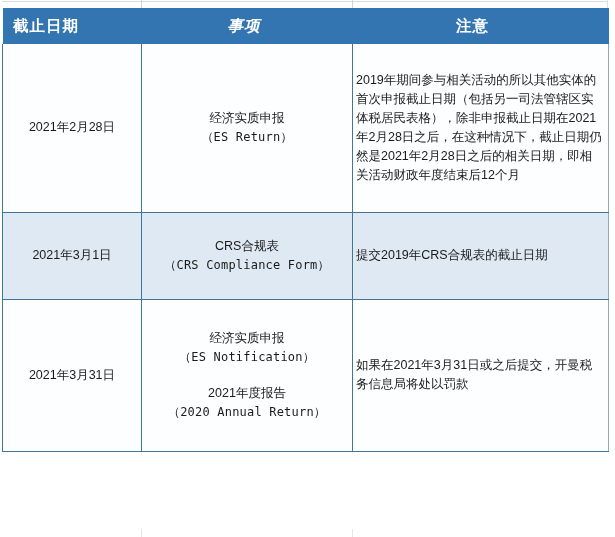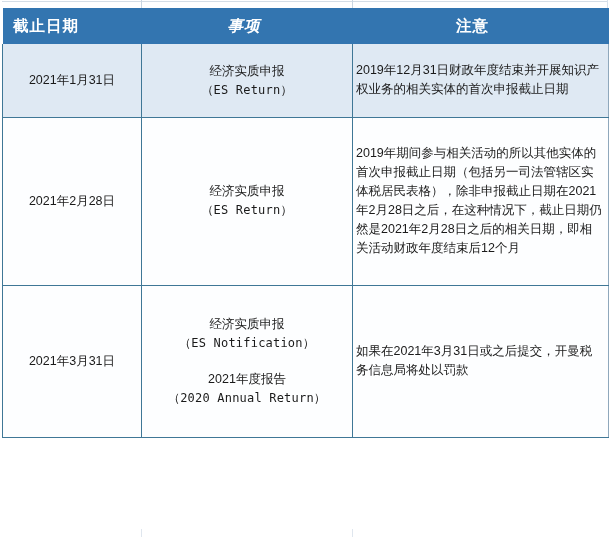--- a/index.html
+++ b/index.html
@@ -163,38 +163,38 @@
     </colgroup>
     <thead>
       <tr>
         <th class="th-date">截止日期</th>
         <th class="th-item">事项</th>
         <th class="th-note">注意</th>
       </tr>
     </thead>
     <tbody>
 
-      <tr class="row-1 stripe">
-        <td class="cell-date">2021年1月31日</td>
-        <td class="cell-item">
-          <span class="item-line">经济实质申报</span>
-          <span class="item-line latin">（ES Return）</span>
-        </td>
-        <td class="cell-note">2019年12月31日财政年度结束并开展知识产权业务的相关实体的首次申报截止日期</td>
-      </tr>
 
       <tr class="row-2 plain">
         <td class="cell-date">2021年2月28日</td>
         <td class="cell-item">
           <span class="item-line">经济实质申报</span>
           <span class="item-line latin">（ES Return）</span>
         </td>
         <td class="cell-note">2019年期间参与相关活动的所以其他实体的首次申报截止日期（包括另一司法管辖区实体税居民表格），除非申报截止日期在2021年2月28日之后，在这种情况下，截止日期仍然是2021年2月28日之后的相关日期，即相关活动财政年度结束后12个月</td>
       </tr>
 
+      <tr class="row-3 stripe">
+        <td class="cell-date">2021年3月1日</td>
+        <td class="cell-item">
+          <span class="item-line">CRS合规表</span>
+          <span class="item-line latin">（CRS Compliance Form）</span>
+        </td>
+        <td class="cell-note">提交2019年CRS合规表的截止日期</td>
+      </tr>
 
       <tr class="row-4 plain">
         <td class="cell-date">2021年3月31日</td>
         <td class="cell-item">
           <span class="item-line">经济实质申报</span>
           <span class="item-line latin">（ES Notification）</span>
           <span class="item-gap"></span>
           <span class="item-line">2021年度报告</span>
           <span class="item-line latin">（2020 Annual Return）</span>
         </td>

